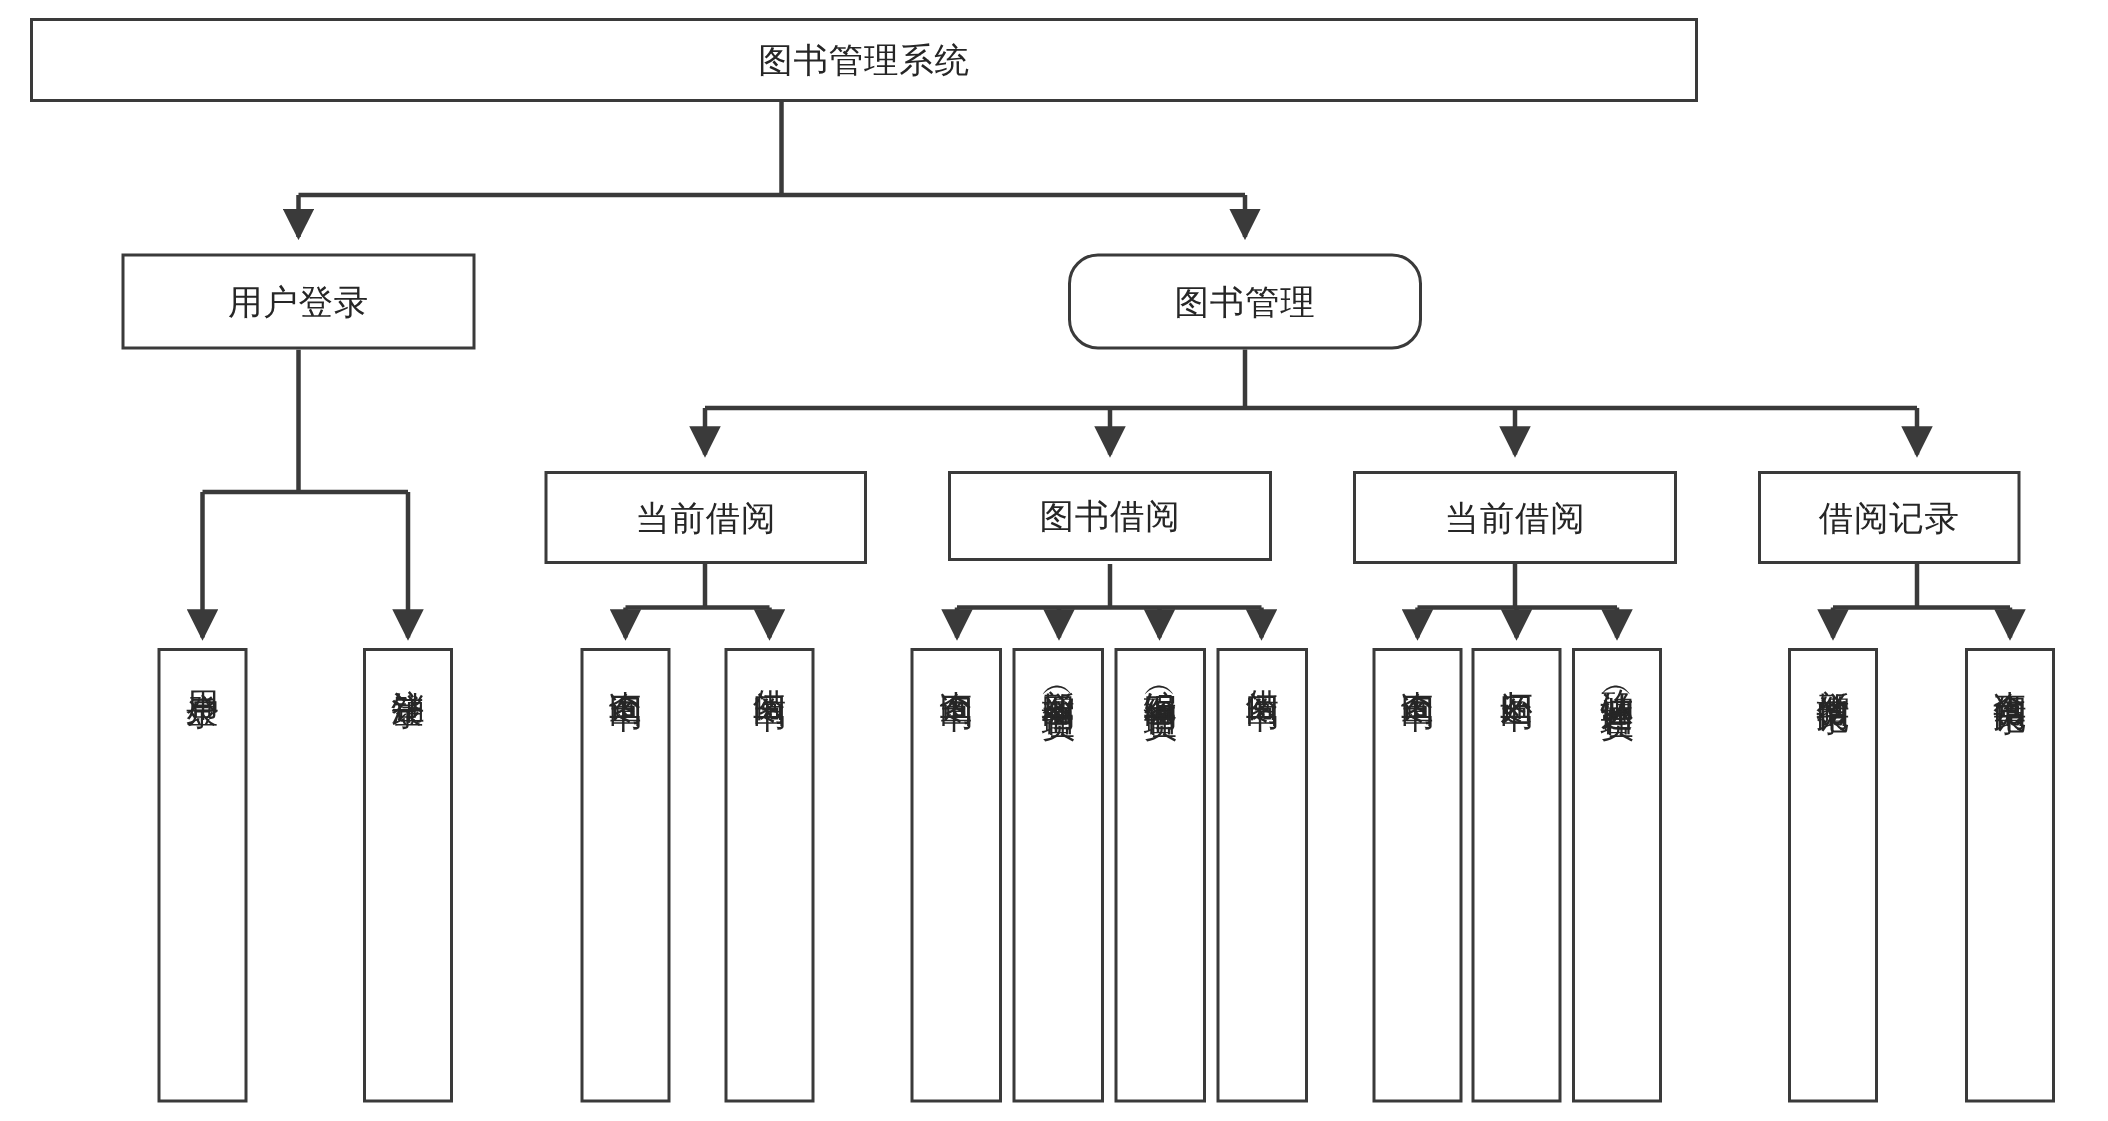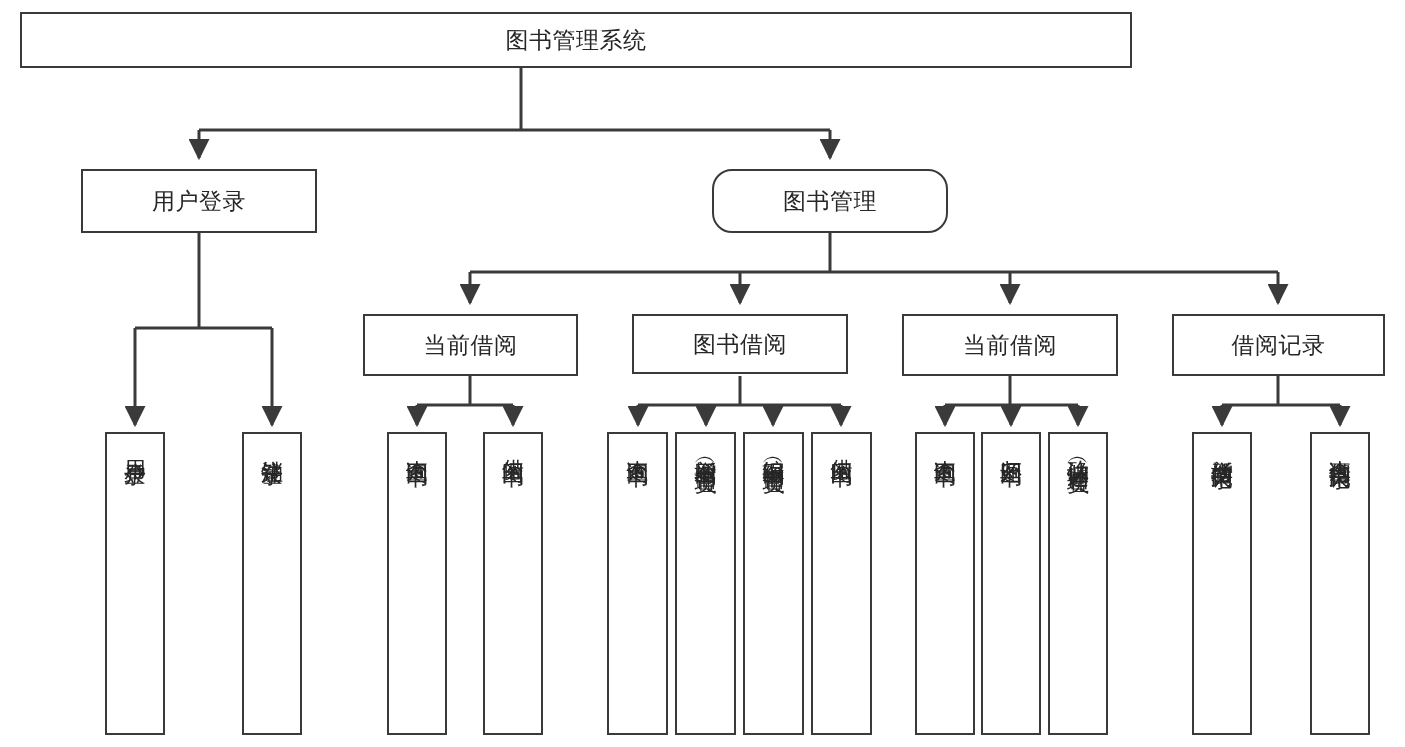--- a/index.html
+++ b/index.html
@@ -139,21 +139,21 @@
 
   <div class="node h" style="left:363px; top:314px; width:215px; height:62px;">
     <span class="label">当前借阅</span>
   </div>
   <div class="node h" style="left:632px; top:314px; width:216px; height:60px;">
     <span class="label">图书借阅</span>
   </div>
   <div class="node h" style="left:902px; top:314px; width:216px; height:62px;">
     <span class="label">当前借阅</span>
   </div>
-  <div class="node h" style="left:1172px; top:314px; width:213px; height:62px;">
+  <div class="node h" style="left:1172px; top:314px; width:175px; height:62px;">
     <span class="label">借阅记录</span>
   </div>
 
   <div class="node v" style="left:105px; top:432px; width:60px; height:303px;">
     <span class="label">用户登录</span>
   </div>
   <div class="node v" style="left:242px; top:432px; width:60px; height:303px;">
     <span class="label">注销登录</span>
   </div>
 

